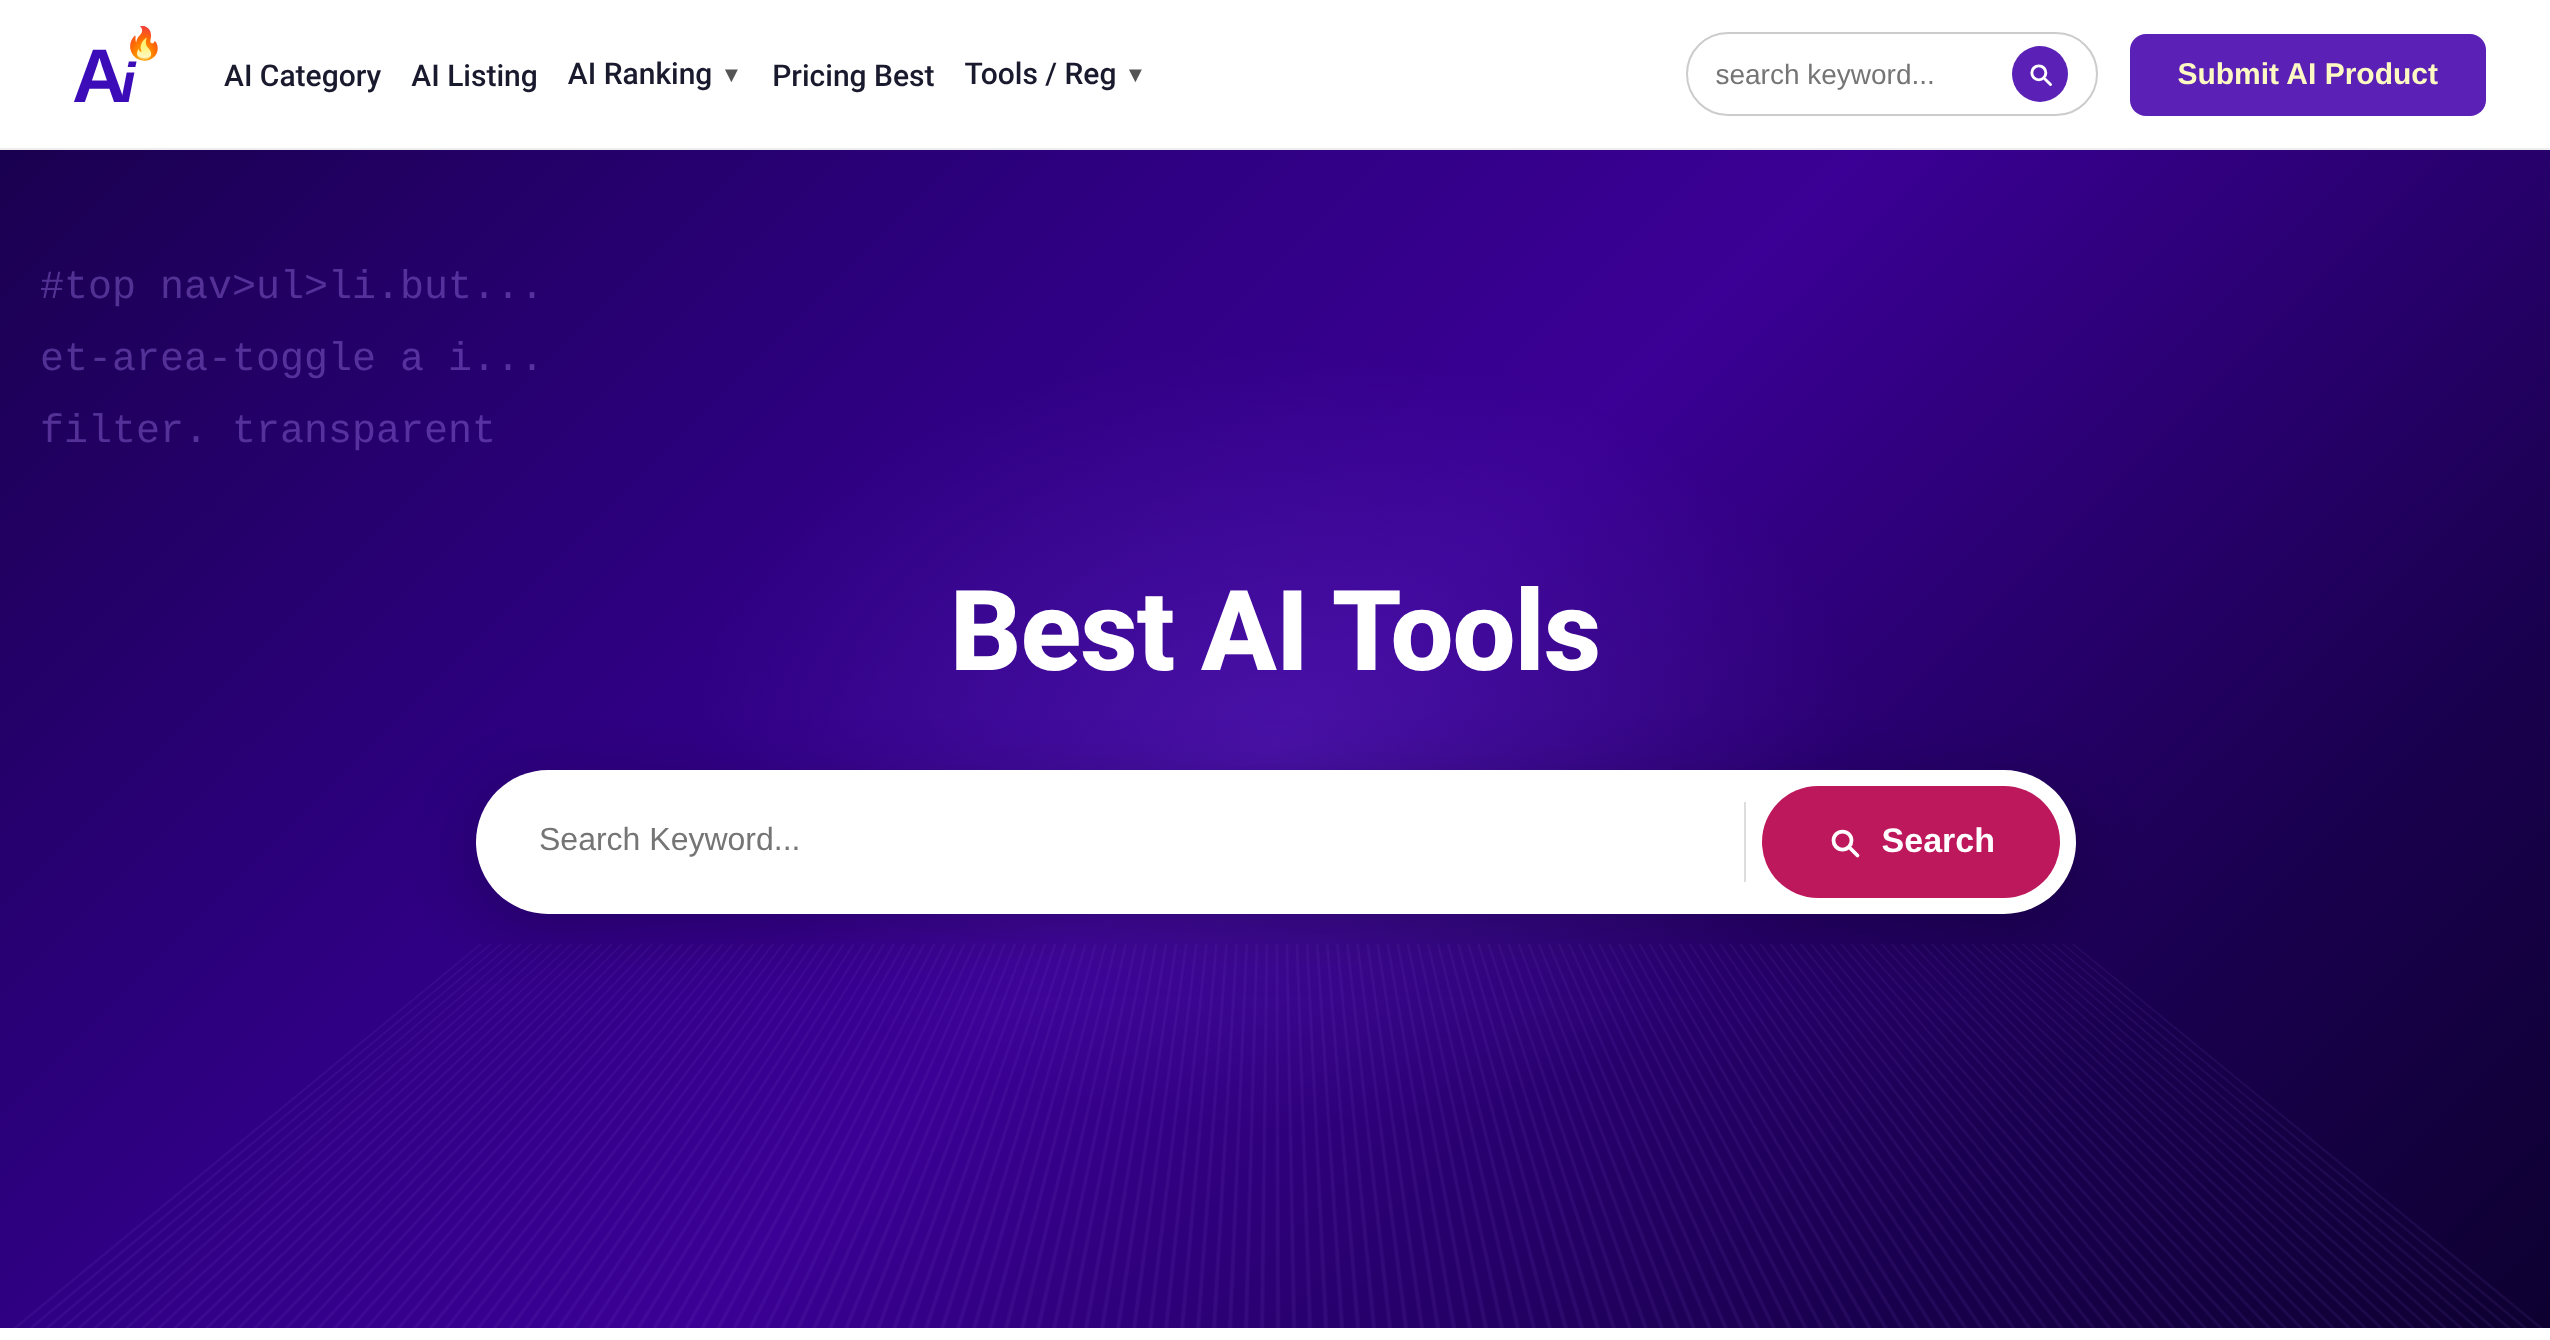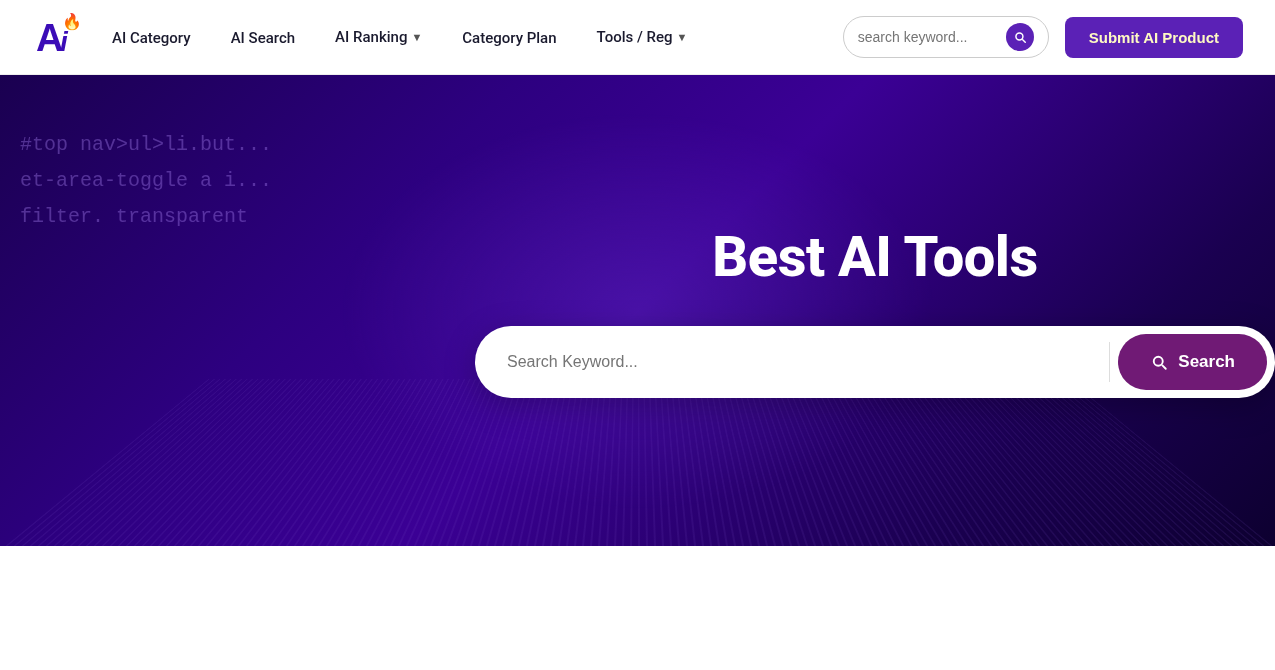--- a/index.html
+++ b/index.html
@@ -42,21 +42,21 @@
     }
 
     .logo-icon {
       width: 48px;
       height: 48px;
     }
 
     .nav-links {
       display: flex;
       align-items: center;
-      gap: 40px;
+      gap: 15px;
       list-style: none;
     }
 
     .nav-links li a {
       text-decoration: none;
       color: #1a1a2e;
       font-size: 15px;
       font-weight: 500;
     }
 
@@ -123,24 +123,24 @@
       font-size: 15px;
       font-weight: 600;
       cursor: pointer;
       white-space: nowrap;
     }
 
     
     .hero {
       position: relative;
       width: 1275px;
-      height: 471px;
+      height: 589px;
       display: flex;
       flex-direction: column;
-      align-items: flex-end;
+      align-items: center;
       justify-content: center;
       overflow: hidden;
     }
 
     .hero-bg {
       position: absolute;
       inset: 0;
       background: linear-gradient(135deg, #1a0050 0%, #2d0080 30%, #3b0095 50%, #1a0050 80%, #0d0030 100%);
     }
 
@@ -258,21 +258,21 @@
       color: #555;
       flex: 1;
     }
 
     .hero-category-chevron {
       color: #555;
       font-size: 14px;
     }
 
     .hero-search-btn {
-      background: #701a75;
+      background: #be185d;
       color: white;
       border: none;
       border-radius: 40px;
       padding: 0 32px;
       height: 56px;
       font-size: 17px;
       font-weight: 600;
       cursor: pointer;
       display: flex;
       align-items: center;
@@ -302,30 +302,30 @@
 
         <text x="30" y="14" font-size="16">🔥</text>
       </svg>
     </a>
 
     <ul class="nav-links">
       <li>
         <a href="#">AI Category</a>
       </li>
       <li>
-        <a href="#">AI Search</a>
+        <a href="#">AI Listing</a>
       </li>
       <li>
         <a href="#" class="nav-link-dropdown">
           <span>AI Ranking</span>
           <span class="chevron-icon">▼</span>
         </a>
       </li>
       <li>
-        <a href="#">Category Plan</a>
+        <a href="#">Pricing Best</a>
       </li>
       <li>
         <a href="#" class="nav-link-dropdown">
           <span>Tools / Reg</span>
           <span class="chevron-icon">▼</span>
         </a>
       </li>
     </ul>
   </div>
 

